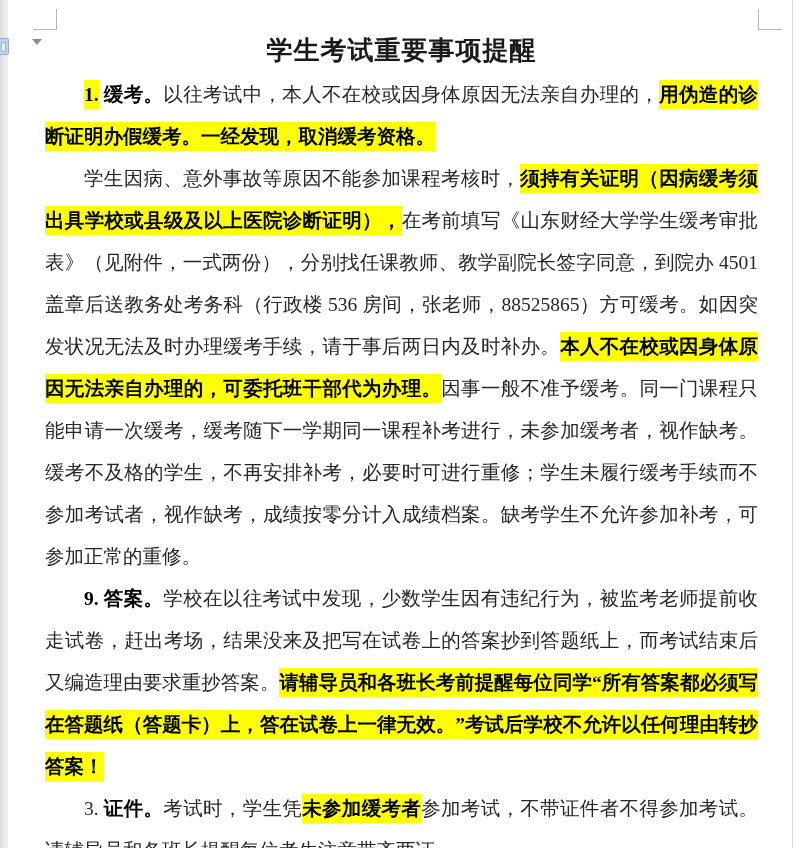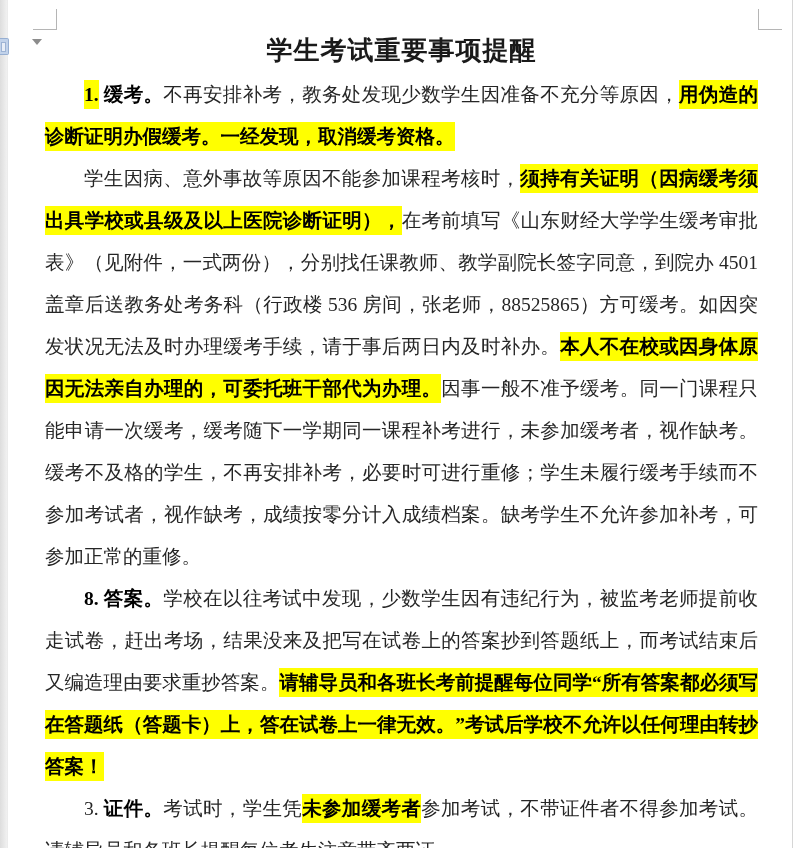--- a/index.html
+++ b/index.html
@@ -92,19 +92,19 @@
   </div>
   <div class="dropdown-arrow"></div>
 
   <div class="cropmark tl"></div>
   <div class="cropmark tr"></div>
   <div class="page-edge"></div>
 
   <div class="content">
     <h1 class="title">学生考试重要事项提醒</h1>
     <div id="paragraphs">
-        <p class="para"><span class="bold hl">1.</span><span class="bold"> 缓考。</span><span>不再安排补考，教务处发现少数学生因准备不充分等原因，</span><span class="bold hl">用伪造的诊断证明办假缓考。一经发现，取消缓考资格。</span></p>
+        <p class="para"><span class="bold hl">1.</span><span class="bold"> 缓考。</span><span>以往考试中，本人不在校或因身体原因无法亲自办理的，</span><span class="bold hl">用伪造的诊断证明办假缓考。一经发现，取消缓考资格。</span></p>
         <p class="para"><span>学生因病、意外事故等原因不能参加课程考核时，</span><span class="bold hl">须持有关证明（因病缓考须出具学校或县级及以上医院诊断证明），</span><span>在考前填写《山东财经大学学生缓考审批表》（见附件，一式两份），分别找任课教师、教学副院长签字同意，到院办 4501 盖章后送教务处考务科（行政楼 536 房间，张老师，88525865）方可缓考。如因突发状况无法及时办理缓考手续，请于事后两日内及时补办。</span><span class="bold hl">本人不在校或因身体原因无法亲自办理的，可委托班干部代为办理。</span><span>因事一般不准予缓考。同一门课程只能申请一次缓考，缓考随下一学期同一课程补考进行，未参加缓考者，视作缺考。缓考不及格的学生，不再安排补考，必要时可进行重修；学生未履行缓考手续而不参加考试者，视作缺考，成绩按零分计入成绩档案。缺考学生不允许参加补考，可参加正常的重修。</span></p>
-        <p class="para"><span class="bold">8. 答案。</span><span>学校在以往考试中发现，少数学生因有违纪行为，被监考老师提前收走试卷，赶出考场，结果没来及把写在试卷上的答案抄到答题纸上，而考试结束后又编造理由要求重抄答案。</span><span class="bold hl">请辅导员和各班长考前提醒每位同学“所有答案都必须写在答题纸（答题卡）上，答在试卷上一律无效。”考试后学校不允许以任何理由转抄答案！</span></p>
+        <p class="para"><span class="bold">9. 答案。</span><span>学校在以往考试中发现，少数学生因有违纪行为，被监考老师提前收走试卷，赶出考场，结果没来及把写在试卷上的答案抄到答题纸上，而考试结束后又编造理由要求重抄答案。</span><span class="bold hl">请辅导员和各班长考前提醒每位同学“所有答案都必须写在答题纸（答题卡）上，答在试卷上一律无效。”考试后学校不允许以任何理由转抄答案！</span></p>
         <p class="para"><span>3. </span><span class="bold">证件。</span><span>考试时，学生凭</span><span class="bold hl">未参加缓考者</span><span>参加考试，不带证件者不得参加考试。请辅导员和各班长提醒每位考生注意带齐两证。</span></p>
       </div>
   </div>
 </div>
 
 </body></html>

